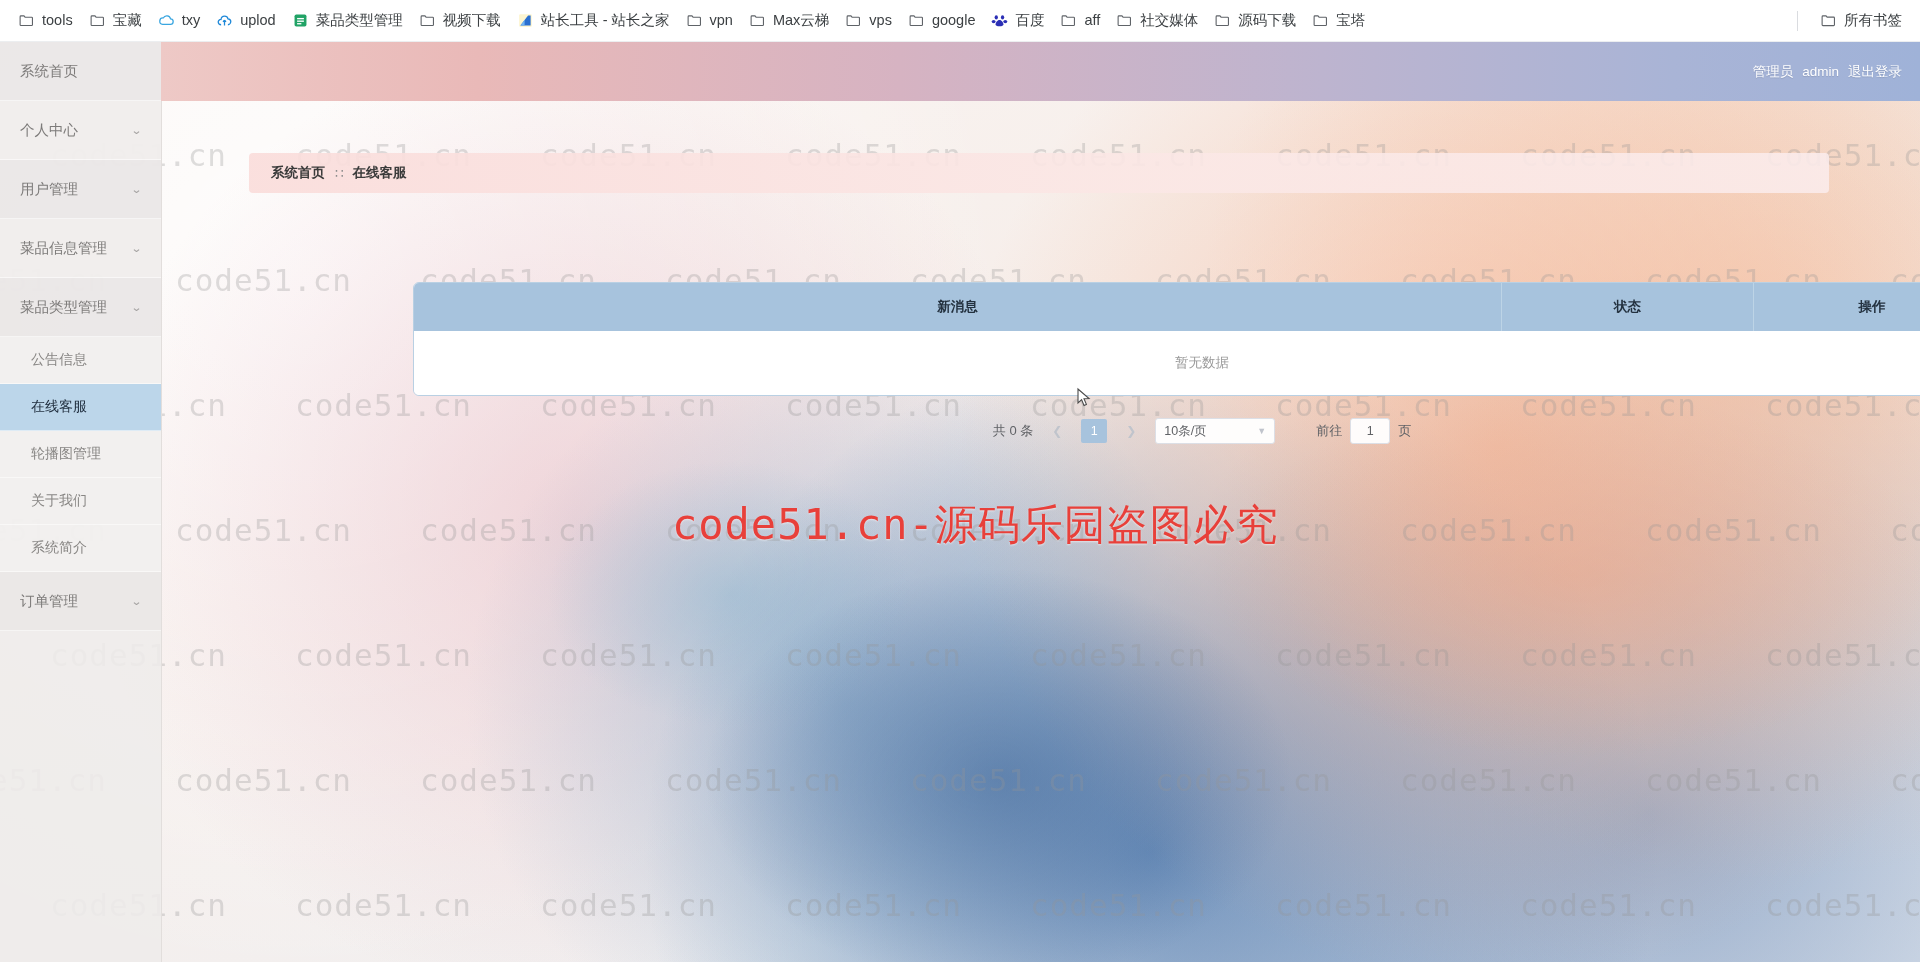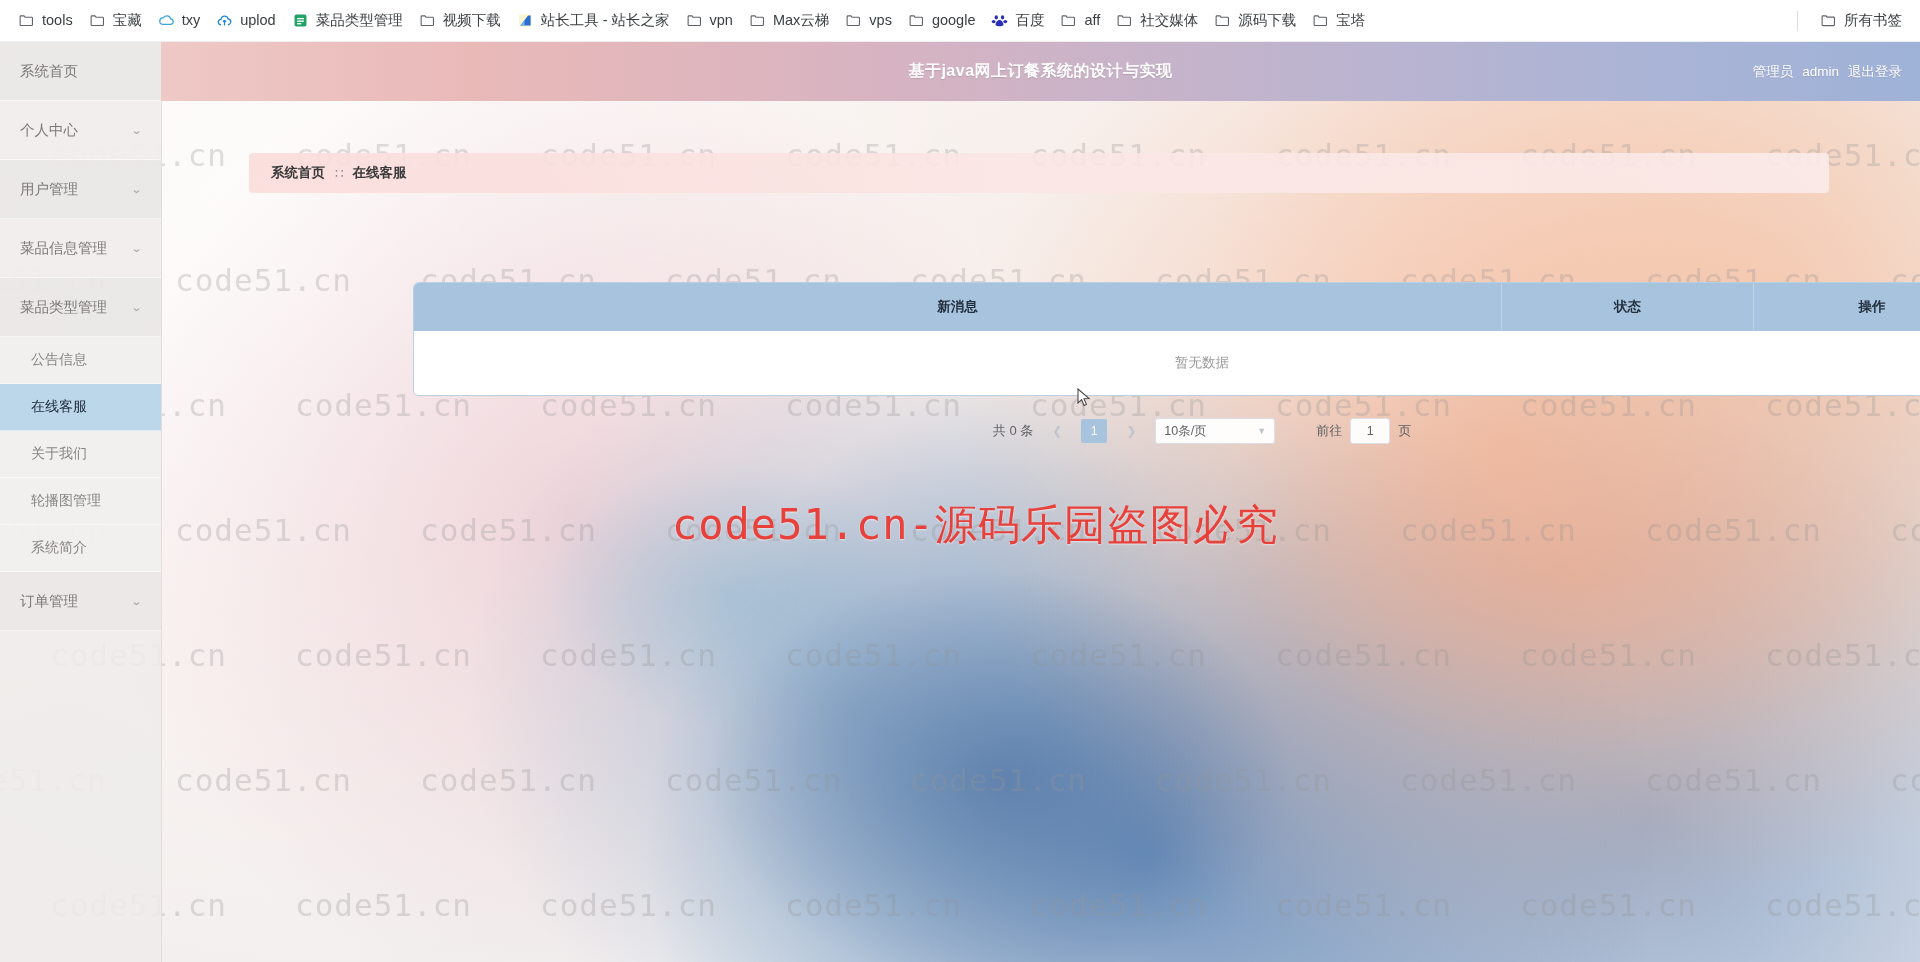--- a/index.html
+++ b/index.html
@@ -414,40 +414,39 @@
       </div>
       <div class="menu-grp">
         <div class="submenu">
           <div class="sub-item">
             <span>公告信息</span>
           </div>
           <div class="sub-item active">
             <span>在线客服</span>
           </div>
           <div class="sub-item">
-            <span>关于我们</span>
+            <span>轮播图管理</span>
           </div>
           <div class="sub-item">
-            <span>轮播图管理</span>
+            <span>关于我们</span>
           </div>
           <div class="sub-item">
             <span>系统简介</span>
           </div>
         </div>
       </div>
       <div class="menu-grp">
         <div class="menu-top">
           <span>订单管理</span>
           <span class="caret">⌄</span>
         </div>
       </div>
     </div>
 
   <div id="topbar">
-    <div id="topbar-title">基于java网上订餐系统的设计与实现</div>
     <div id="topbar-user">
       <span>管理员</span>
       <span>admin</span>
       <span class="link">退出登录</span>
     </div>
   </div>
 
   <div id="content">
 
     <div id="breadcrumb-bar">

